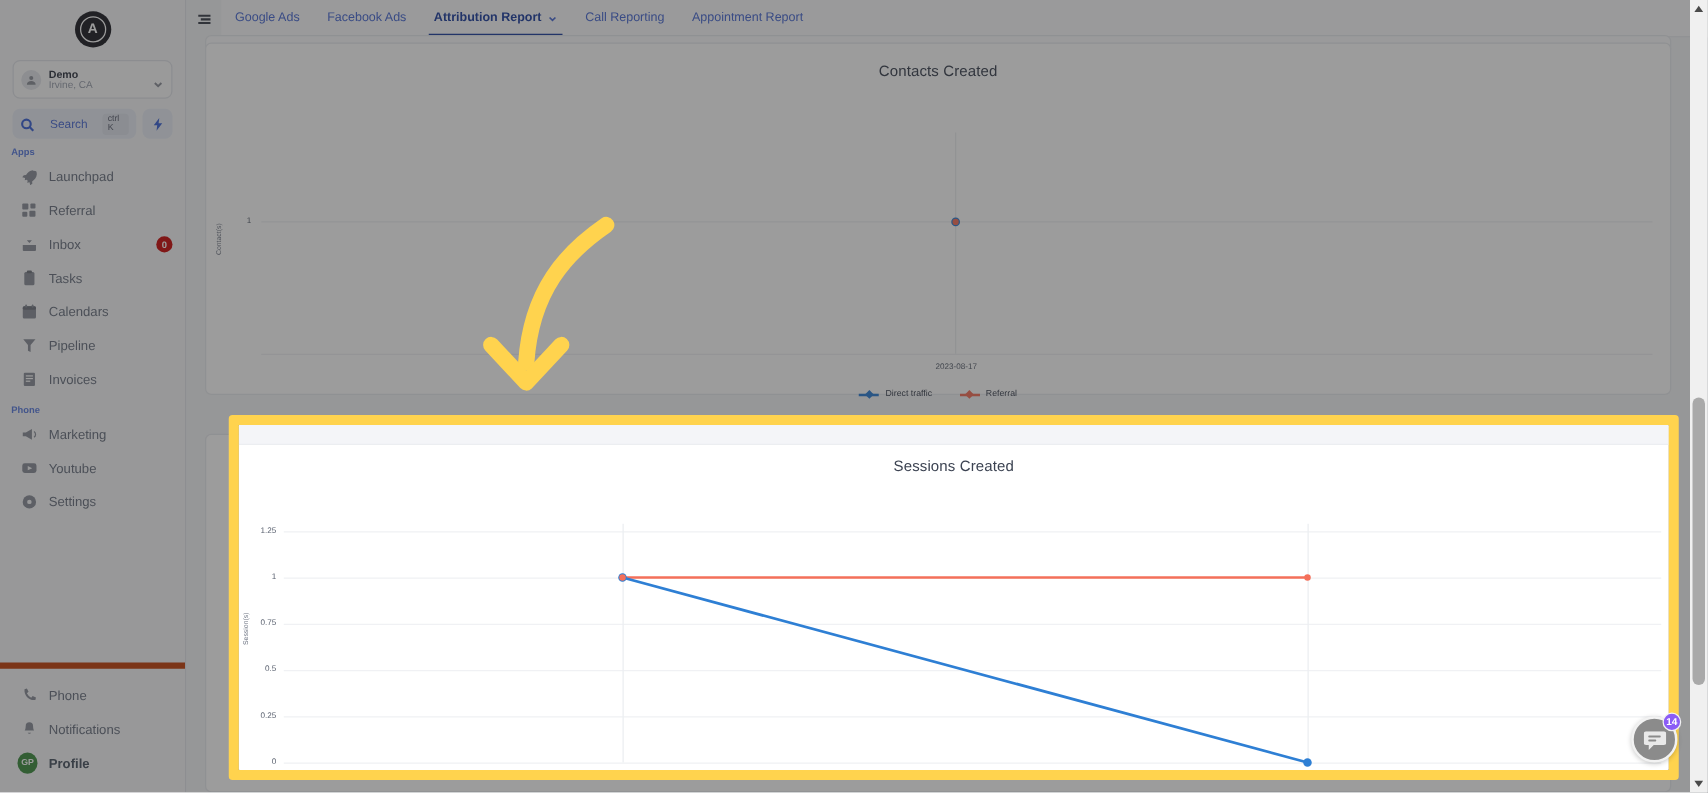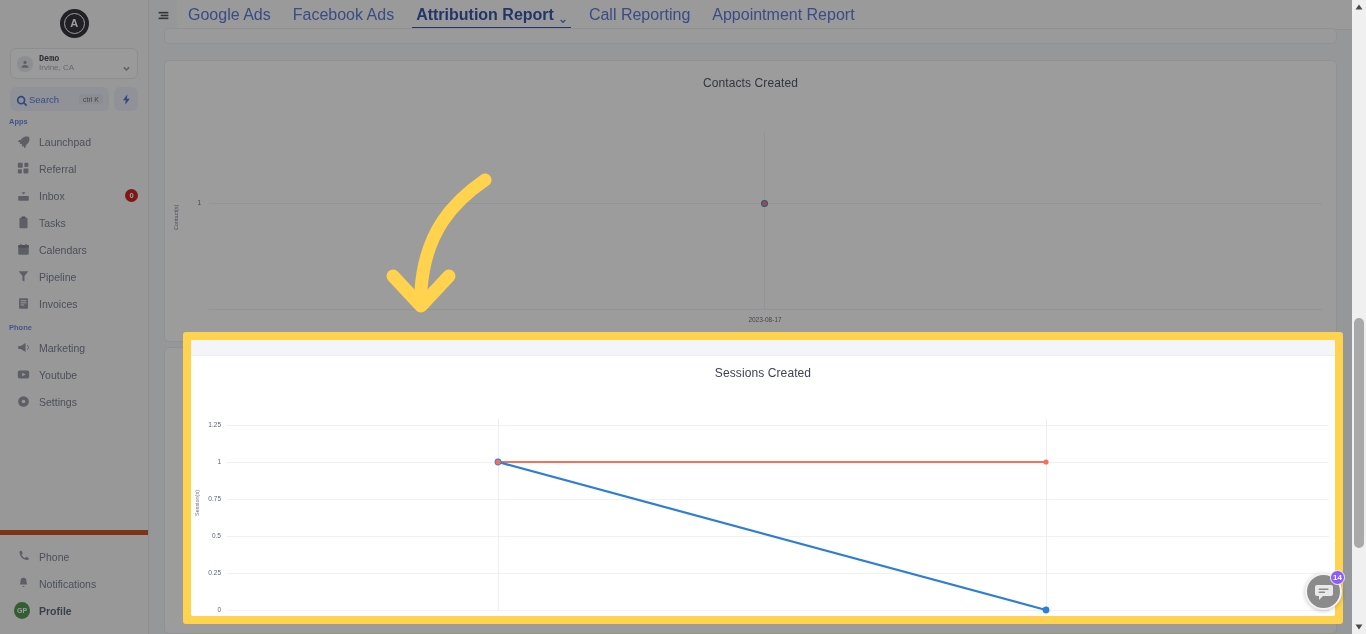--- a/index.html
+++ b/index.html
@@ -28,29 +28,29 @@
     width: 21px; height: 21px; border-radius: 50%; border: 1.6px solid #fff;
     display: flex; align-items: center; justify-content: center; font-size: 11px; font-weight: 700;
   }
   .account-box {
     margin: 2px 10px 0 10px; height: 31px; border: 1px solid #e2e4e9; border-radius: 6px;
     background: #fbfbfc; display: flex; align-items: center; padding: 0 6px; gap: 6px; cursor: pointer;
   }
   .acct-av { width: 16px; height: 16px; border-radius: 50%; background: #e3e5ea; display:flex; align-items:center; justify-content:center; }
   .acct-av svg { width: 10px; height: 10px; fill: #8d9099; }
   .acct-txt { flex: 1; min-width: 0; line-height: 1.05; }
-  .acct-name { font-size: 8.5px; font-weight: 700; color: #2f3440; font-family: Liberation Mono, monospace; }
+  .acct-name { font-size: 8.5px; font-weight: 700; color: #2f3440; }
   .acct-sub  { font-size: 8px; color: #9aa0ac; }
   .chev { width: 9px; height: 9px; }
   .chev svg { width: 9px; height: 9px; stroke: #8d9099; fill: none; stroke-width: 2; }
 
   .search-row { margin: 8px 10px 0 10px; display: flex; gap: 5px; }
   .search-box {
     flex: 1; height: 24px; background: #e9edf6; border-radius: 6px;
-    display: flex; align-items: center; padding: 0 6px; gap: 1px; cursor: text;
+    display: flex; align-items: center; padding: 0 6px; gap: 12px; cursor: text;
   }
   .search-box .mag { width: 12px; height: 12px; }
   .search-box .mag svg { width: 12px; height: 12px; stroke: #3b63d6; fill: none; stroke-width: 2; }
   .search-ph { font-size: 9.5px; color: #4a6ad4; flex: 1; }
   .kbd { font-size: 7px; color: #5b6070; background: #dfe3ec; border-radius: 3px; padding: 1.5px 4px; }
   .bolt-btn { width: 24px; height: 24px; background: #e9edf6; border-radius: 6px; display:flex; align-items:center; justify-content:center; cursor:pointer; }
   .bolt-btn svg { width: 11px; height: 11px; fill: #3b63d6; }
 
   .sec-label { font-size: 7.5px; color: #5b7ce0; padding: 6px 0 2px 9px; font-weight: 600; }
   .nav-scroll { flex: 1; overflow: hidden; }
@@ -76,39 +76,39 @@
     position: absolute; left: 149px; top: 0; width: 1217px; height: 30px;
     background: #f4f5f7; display: flex; align-items: flex-start;
   }
   .hamburger { width: 28px; height: 30px; display:flex; align-items:center; justify-content:center; cursor:pointer; }
   .hamburger svg { width: 13px; height: 13px; stroke: #3a3f4b; stroke-width: 2; }
   .tabs-wrap {
     background: #fbfcfd; height: 30px; display: flex; align-items: stretch;
     border-bottom: 1px solid #e6e8ec; flex: 1;
   }
   .tab {
-    display: flex; align-items: center; padding: 0 11px; font-size: 16px;
+    display: flex; align-items: center; padding: 0 11px; font-size: 10px;
     color: #4a6ad4; cursor: pointer; position: relative; white-space: nowrap; gap: 5px;
   }
   .tab.active { color: #1f3fa0; font-weight: 700; }
   .tab.active::after {
     content: ""; position: absolute; left: 7px; right: 7px; bottom: 0; height: 2px; background: #1f3fa0;
   }
   .tab .caret { width: 8px; height: 8px; }
   .tab .caret svg { width: 8px; height: 8px; stroke: #4a6ad4; fill: none; stroke-width: 2; }
 
   
   .content { position: absolute; left: 149px; top: 30px; width: 1203px; height: 604px; background: #f4f5f7; }
   .card {
     background: #ffffff; border: 1px solid #e8eaee; border-radius: 5px;
     position: absolute; left: 15px;
   }
   .card-stub { top: -2px; width: 1173px; height: 16px; background: #fbfcfd; }
 
-  .card-contacts { top: 30px; width: 1173px; height: 282px; }
+  .card-contacts { top: 4px; width: 1173px; height: 282px; }
   .card-sessions { top: 317px; width: 1173px; height: 287px; }
 
   .chart-title {
     text-align: center; font-size: 12px; color: #3c4352; padding-top: 15px; letter-spacing: .1px;
   }
   .plot { position: relative; width: 100%; }
   .ylabel {
     position: absolute; font-size: 5.5px; color: #6b7280;
     writing-mode: vertical-rl; transform: rotate(180deg); white-space: nowrap;
   }

